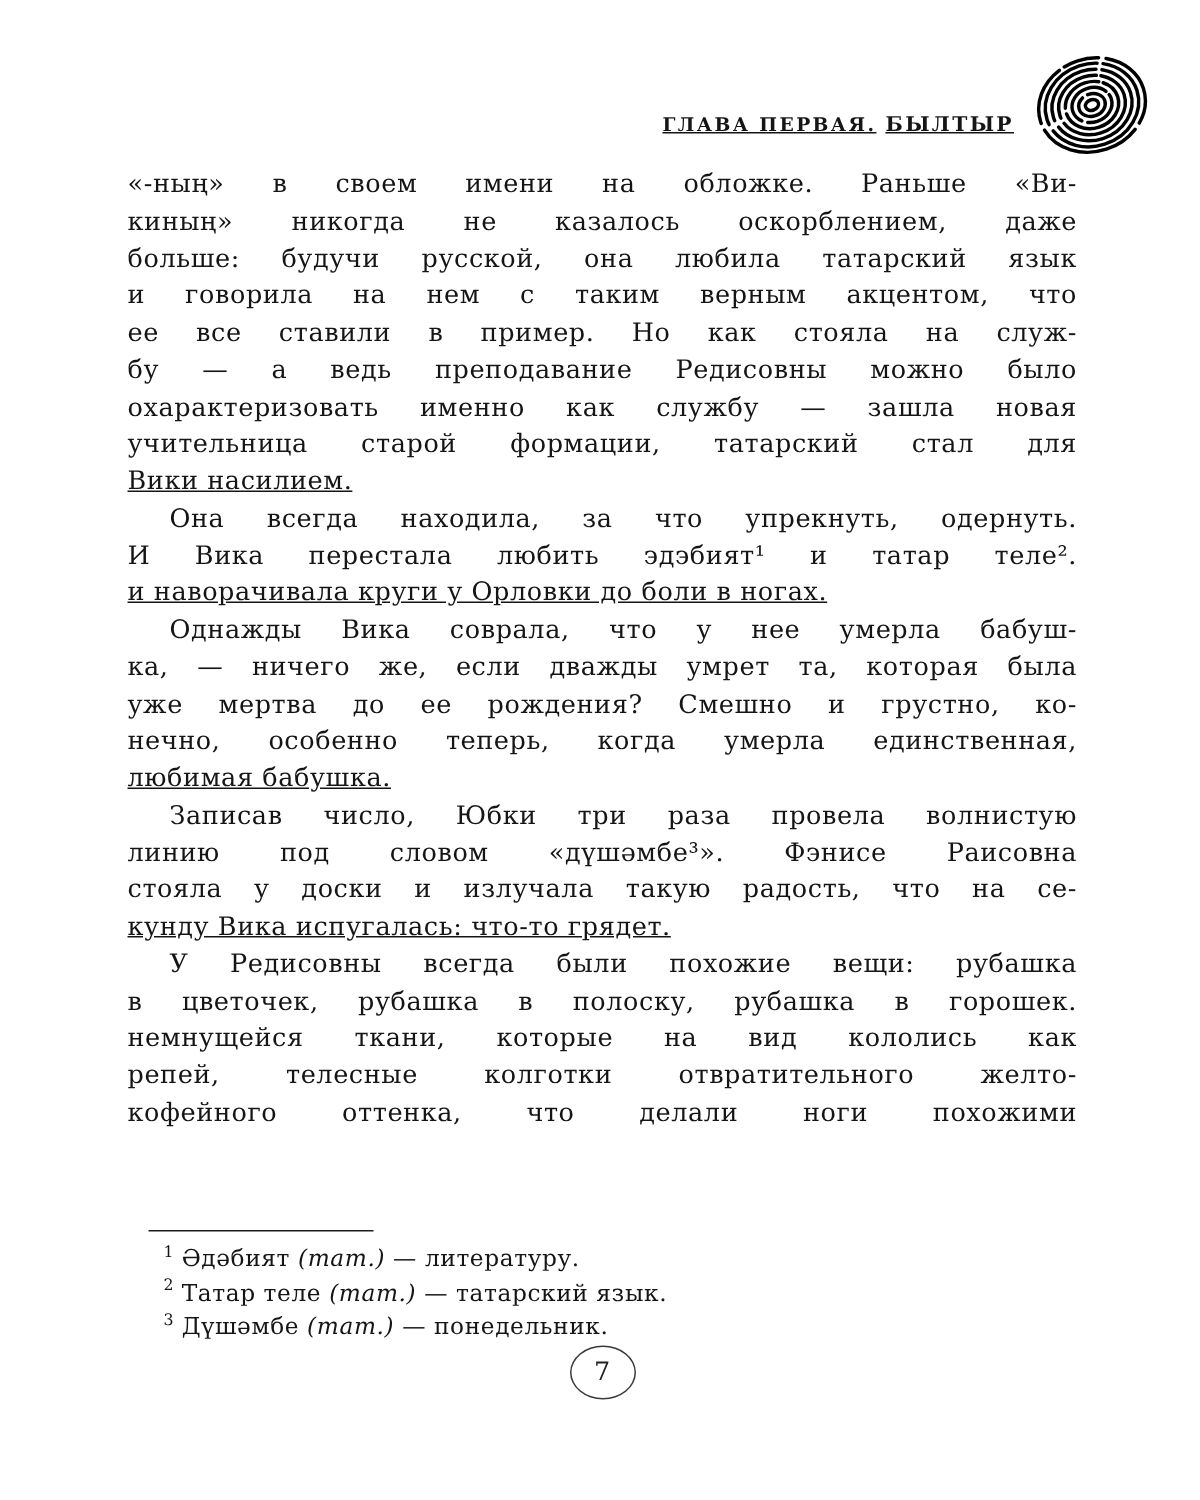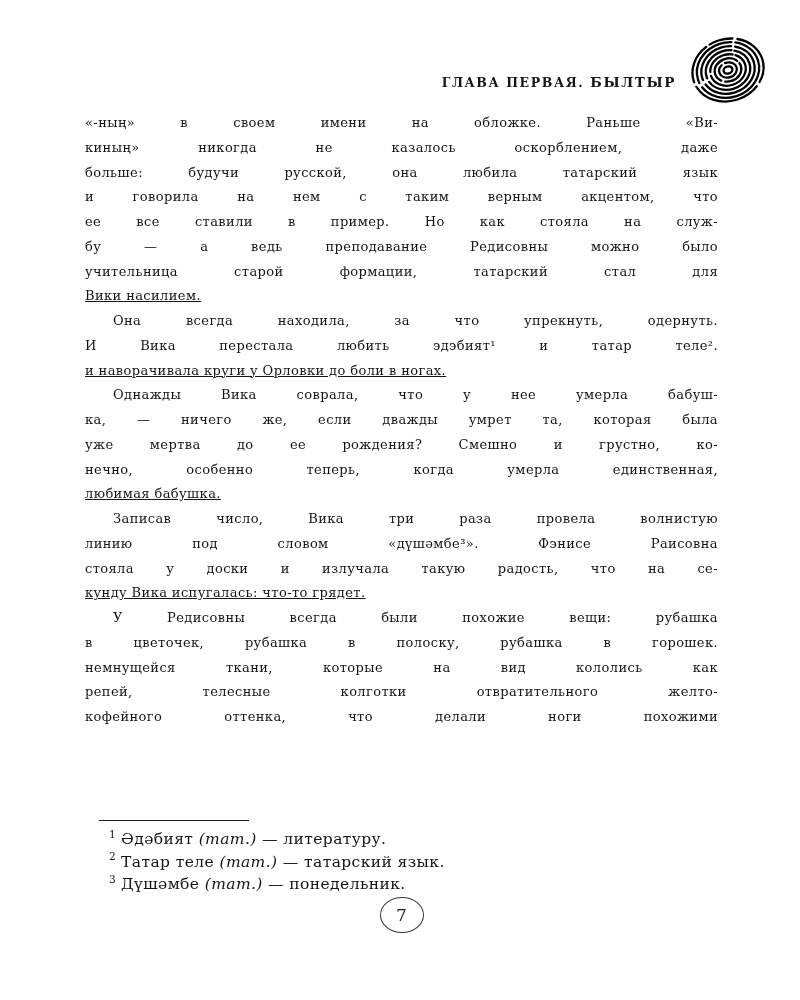--- a/index.html
+++ b/index.html
@@ -13,20 +13,21 @@
     color: #151515;
   }
 
   
   .chapter-header {
     position: absolute;
     top: 72px;
     right: 124px;
     white-space: nowrap;
     letter-spacing: 1.6px;
+    text-decoration: underline;
   }
   .chapter-label {
     font-size: 12.5px;
     font-weight: 600;
   }
   .chapter-title {
     font-size: 13.5px;
     font-weight: 700;
     margin-left: 6px;
   }
@@ -39,21 +40,21 @@
   }
 
   
   .body-text {
     position: absolute;
     left: 85px;
     top: 111px;
     width: 633px;
   }
   .line {
-    font-size: 13px;
+    font-size: 17px;
     line-height: 24.75px;
     letter-spacing: 0.4px;
     text-align: justify;
     text-align-last: justify;
     white-space: normal;
   }
   .line.indent { text-indent: 28px; }
   .line.last-left { text-align-last: left; text-decoration: underline; }
 
   
@@ -126,31 +127,32 @@
     </g>
   </svg>
 
   <div class="body-text">
       <div class="line">«-ның» в своем имени на обложке. Раньше «Ви-</div>
       <div class="line">киның» никогда не казалось оскорблением, даже</div>
       <div class="line">больше: будучи русской, она любила татарский язык</div>
       <div class="line">и говорила на нем с таким верным акцентом, что</div>
       <div class="line">ее все ставили в пример. Но как стояла на служ-</div>
       <div class="line">бу — а ведь преподавание Редисовны можно было</div>
+      <div class="line">охарактеризовать именно как службу — зашла новая</div>
       <div class="line">учительница старой формации, татарский стал для</div>
       <div class="line last-left">Вики насилием.</div>
       <div class="line indent">Она всегда находила, за что упрекнуть, одернуть.</div>
       <div class="line">И Вика перестала любить эдэбият¹ и татар теле².</div>
       <div class="line last-left">и наворачивала круги у Орловки до боли в ногах.</div>
       <div class="line indent">Однажды Вика соврала, что у нее умерла бабуш-</div>
       <div class="line">ка, — ничего же, если дважды умрет та, которая была</div>
       <div class="line">уже мертва до ее рождения? Смешно и грустно, ко-</div>
       <div class="line">нечно, особенно теперь, когда умерла единственная,</div>
       <div class="line last-left">любимая бабушка.</div>
-      <div class="line indent">Записав число, Вика три раза провела волнистую</div>
+      <div class="line indent">Записав число, Юбки три раза провела волнистую</div>
       <div class="line">линию под словом «дүшәмбе³». Фэнисе Раисовна</div>
       <div class="line">стояла у доски и излучала такую радость, что на се-</div>
       <div class="line last-left">кунду Вика испугалась: что-то грядет.</div>
       <div class="line indent">У Редисовны всегда были похожие вещи: рубашка</div>
       <div class="line">в цветочек, рубашка в полоску, рубашка в горошек.</div>
       <div class="line">немнущейся ткани, которые на вид кололись как</div>
       <div class="line">репей, телесные колготки отвратительного желто-</div>
       <div class="line">кофейного оттенка, что делали ноги похожими</div>
     </div>
 

